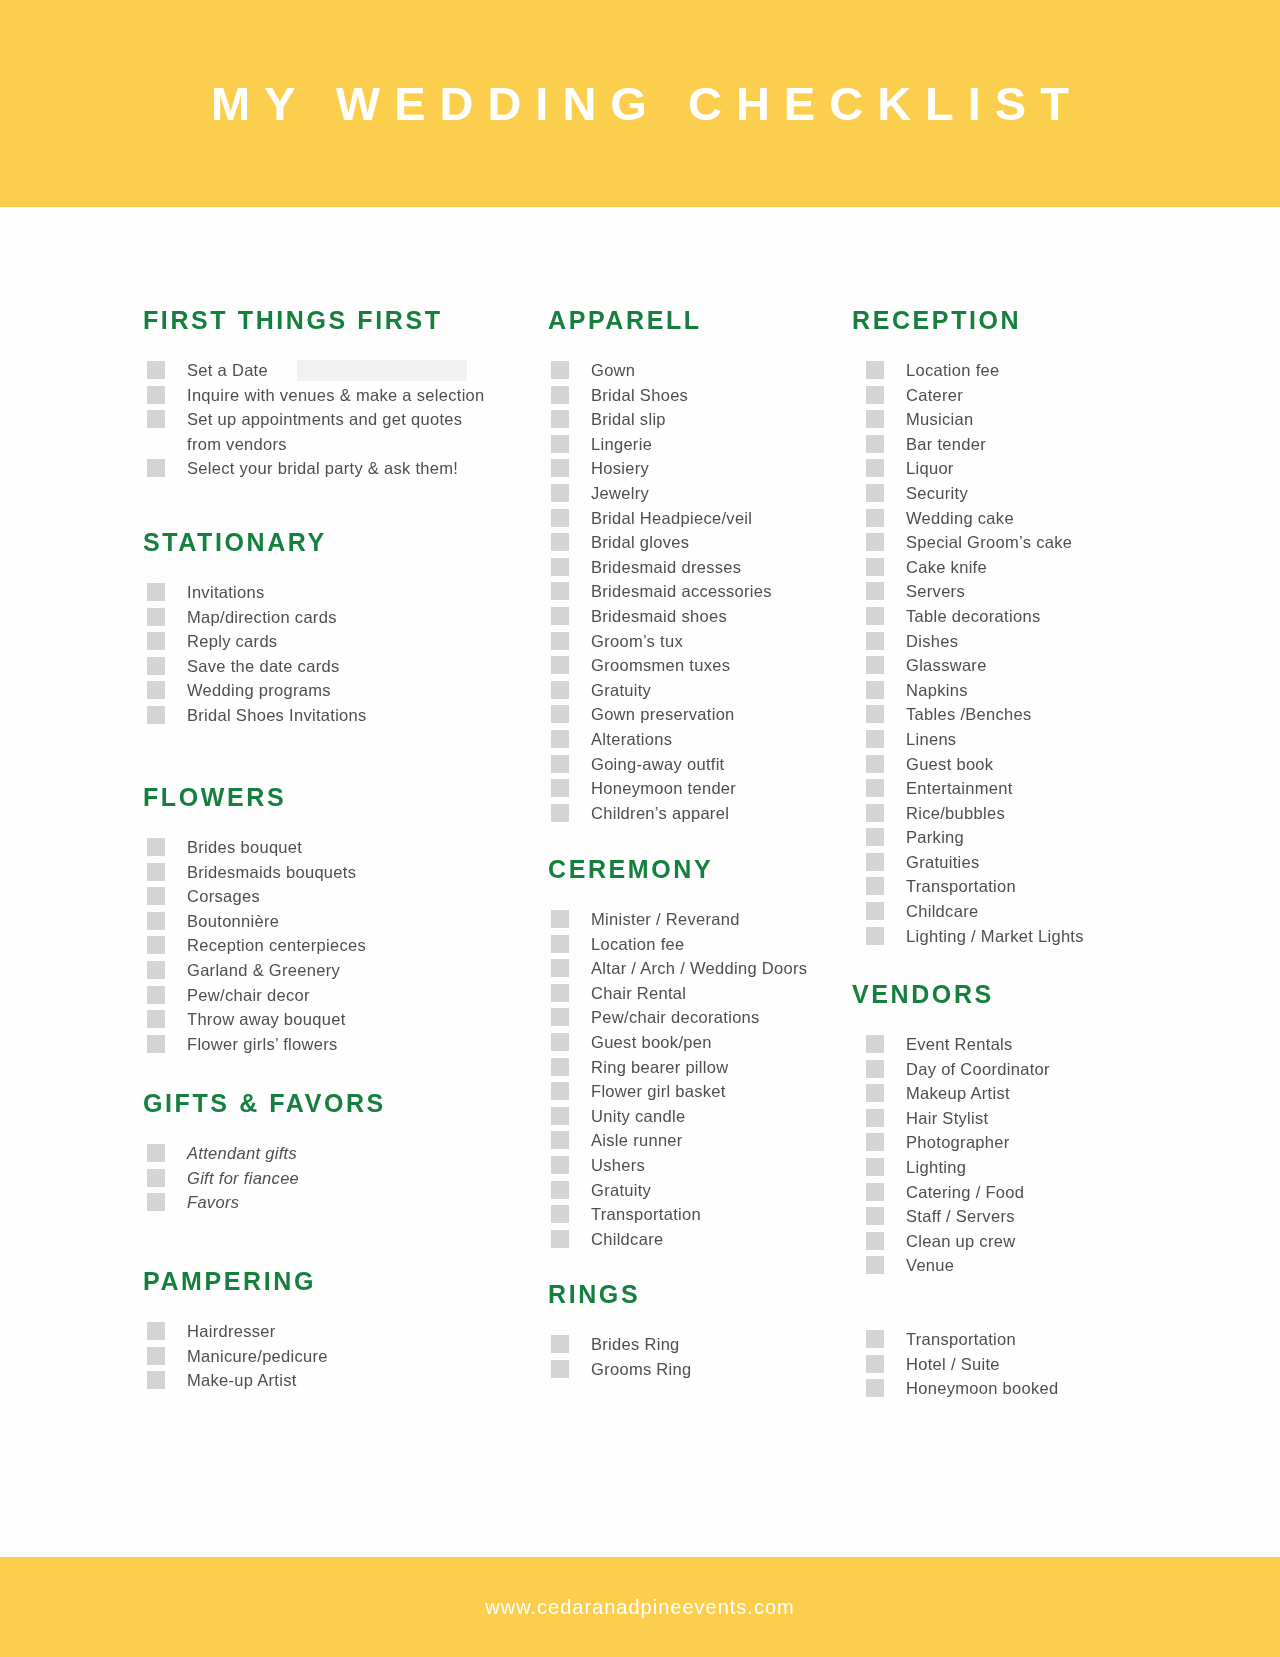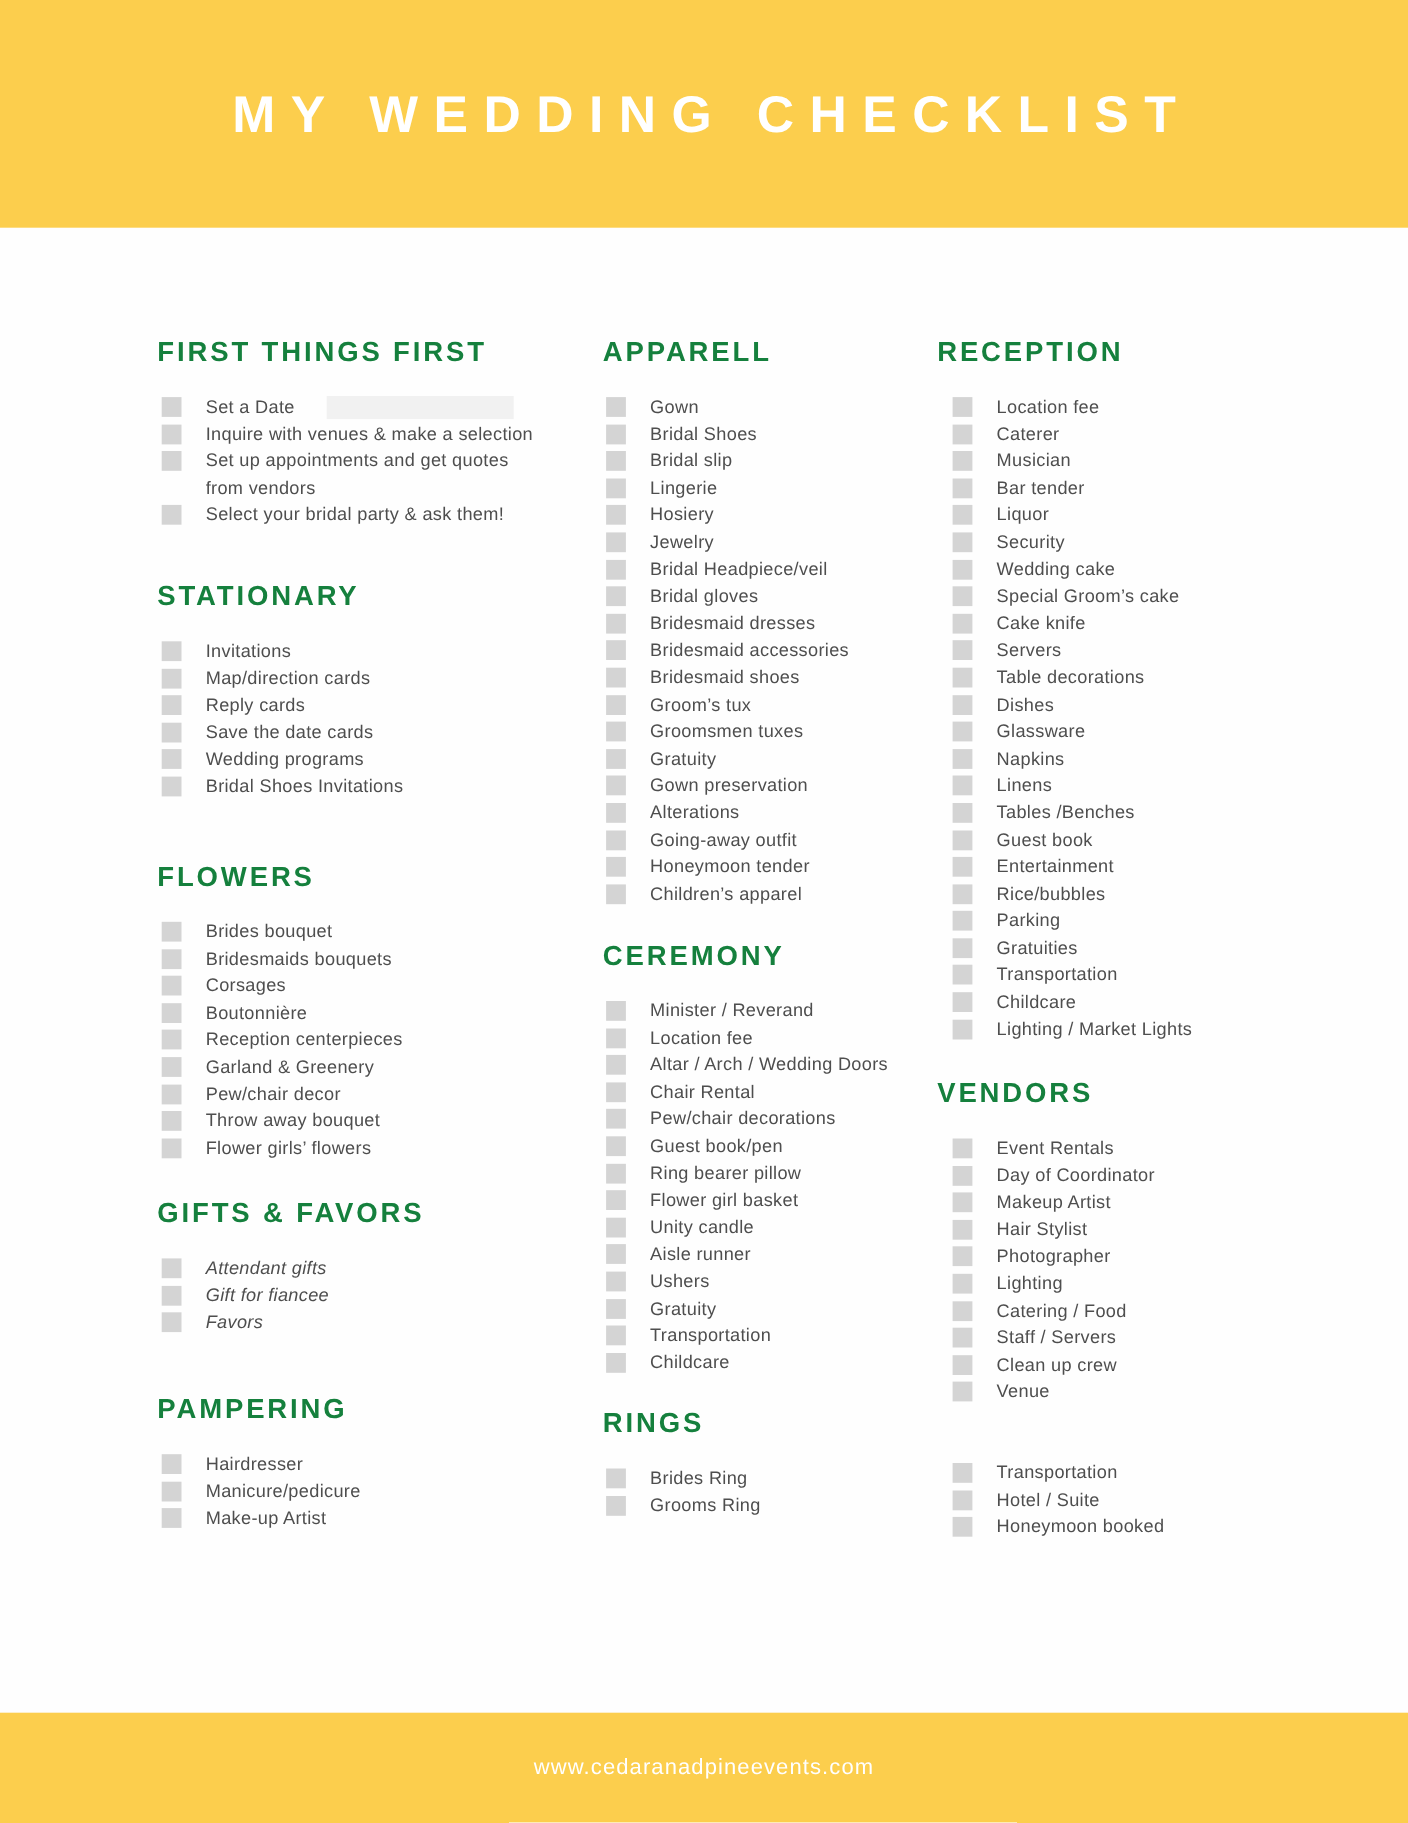--- a/index.html
+++ b/index.html
@@ -374,25 +374,25 @@
             <li class="item">
               <span class="cb"></span>
               <span class="lbl">Glassware</span>
             </li>
             <li class="item">
               <span class="cb"></span>
               <span class="lbl">Napkins</span>
             </li>
             <li class="item">
               <span class="cb"></span>
+              <span class="lbl">Tables /Benches</span>
+            </li>
+            <li class="item">
+              <span class="cb"></span>
               <span class="lbl">Linens</span>
-            </li>
-            <li class="item">
-              <span class="cb"></span>
-              <span class="lbl">Tables /Benches</span>
             </li>
             <li class="item">
               <span class="cb"></span>
               <span class="lbl">Guest book</span>
             </li>
             <li class="item">
               <span class="cb"></span>
               <span class="lbl">Entertainment</span>
             </li>
             <li class="item">

